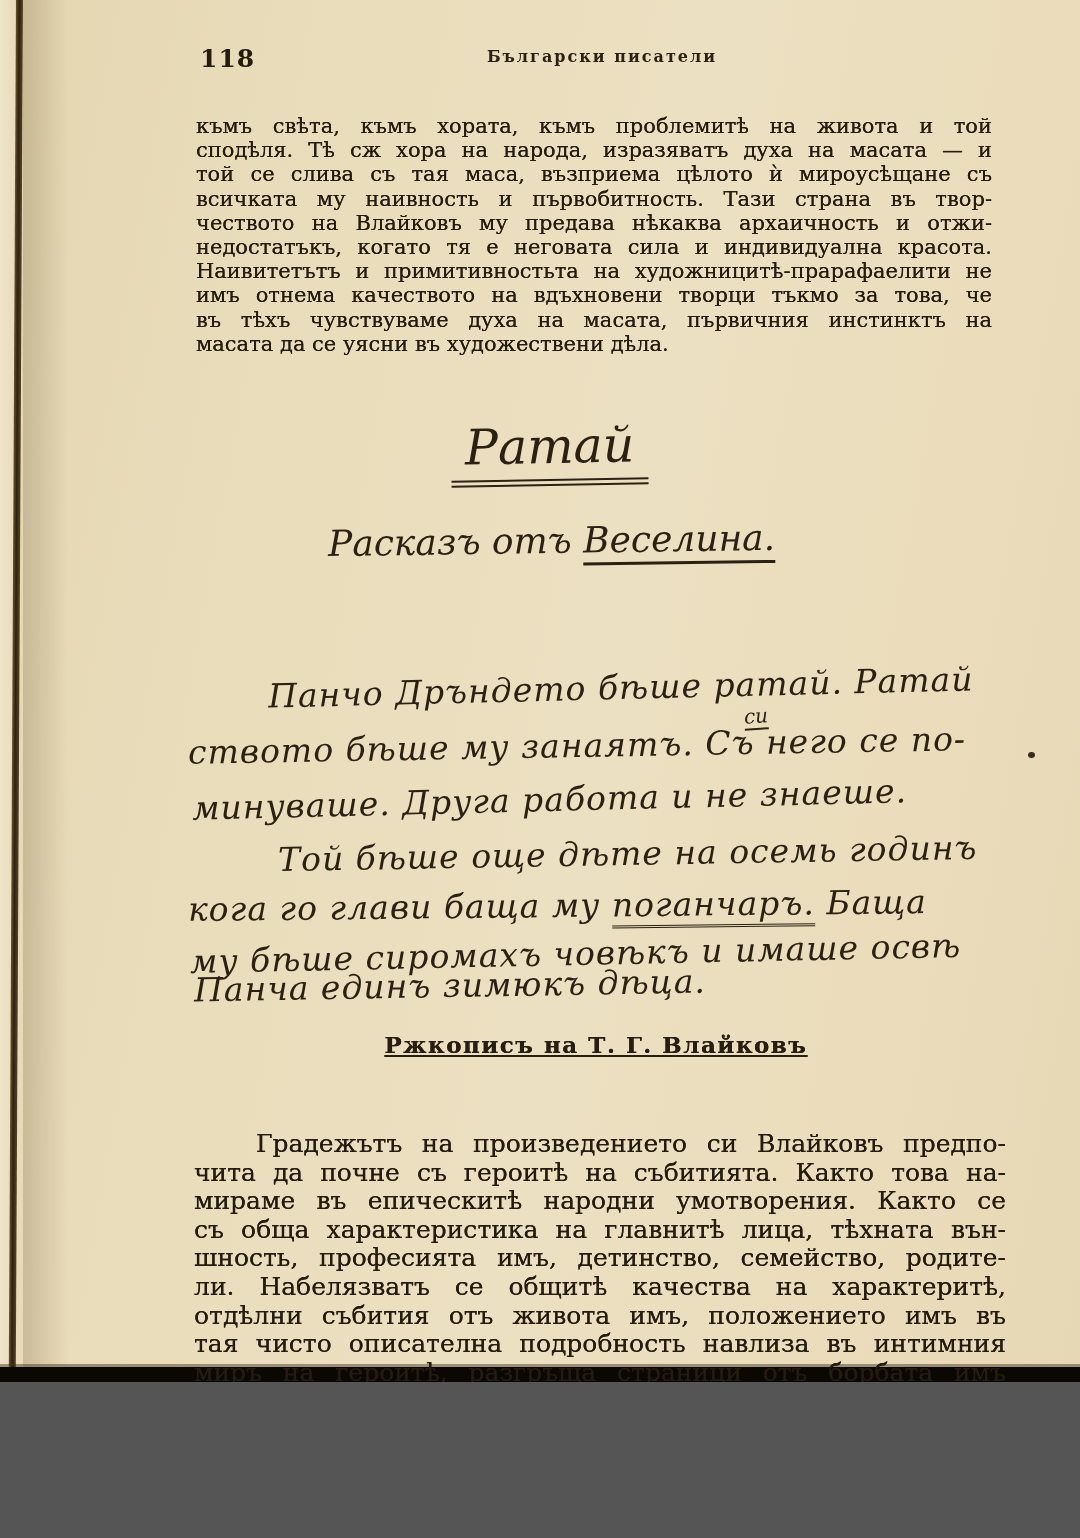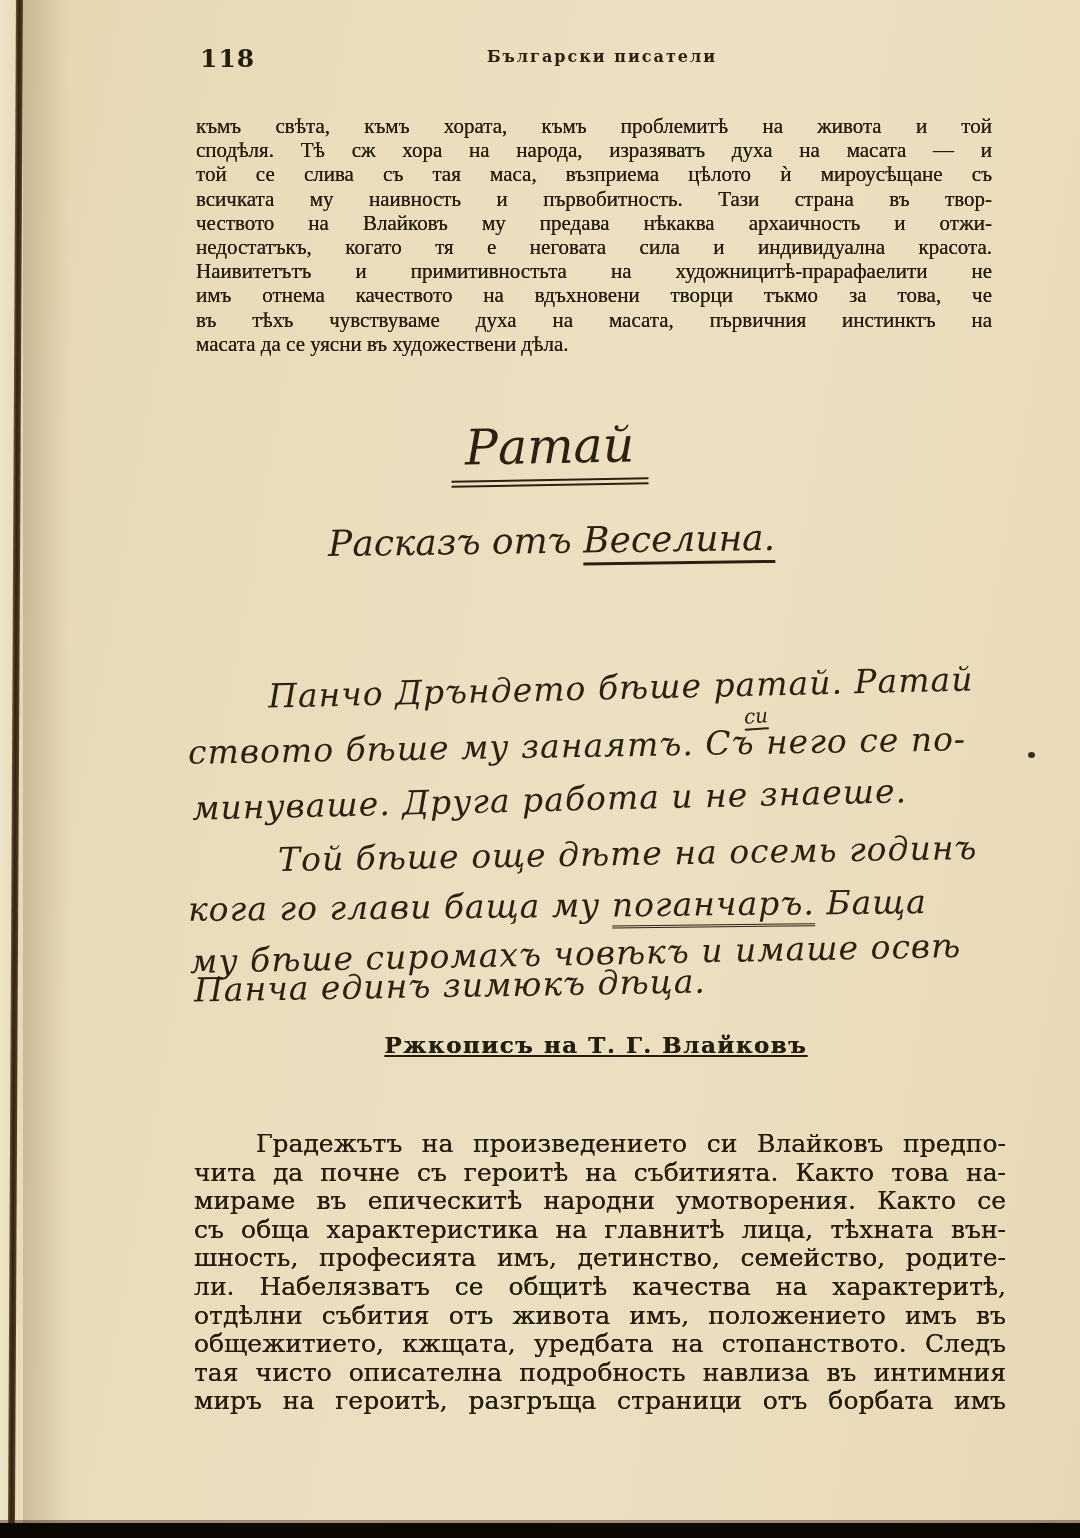--- a/index.html
+++ b/index.html
@@ -1,18 +1,18 @@
 <!DOCTYPE html>
 <html><head>
 <meta charset="utf-8">
 <style>
   html,body{margin:0;padding:0;background:#555;}
   .scan{
     position:relative;
-    width:1080px;height:1538px;
+    width:1080px;height:1382px;
     margin:0 auto;
     overflow:hidden;
     background:linear-gradient(100deg,#e4d6b0 0%,#e9dcba 22%,#ece0c2 55%,#eadcba 85%,#e6d8b4 100%);
     font-family:"DejaVu Serif",serif;
     color:#241c0f;
   }
   
   .edge-strip{position:absolute;left:0;top:0;width:16px;height:1538px;
     background:linear-gradient(90deg,#efe3c8,#e9dcbc);}
   .gutter-line{position:absolute;left:16px;top:-6px;width:7px;height:1552px;
@@ -24,21 +24,21 @@
   .bottom-band2{position:absolute;left:0;bottom:15px;width:1080px;height:3px;background:rgba(60,45,25,0.45);}
 
   
   .pagenum{position:absolute;left:200px;top:44px;font-size:25px;font-weight:bold;letter-spacing:1px;}
   .runtitle{position:absolute;left:402px;top:47px;width:400px;text-align:center;
     font-size:16px;letter-spacing:2px;font-weight:bold;color:#2a2112;}
 
   .para{position:absolute;text-shadow:0 0 0.5px #241c0f;}
   .para .ln{display:block;text-align:justify;text-align-last:justify;white-space:nowrap;}
   .para .ln.endline{text-align-last:left;}
-  .p1{left:196px;top:114px;width:796px;font-size:21px;line-height:24.2px;font-family:Liberation Serif, serif;}
+  .p1{left:196px;top:114px;width:796px;font-size:21px;line-height:24.2px;}
   .p2{left:194px;top:1090px;width:812px;font-size:25px;line-height:28.6px;}
   .p2 .ln.first{text-indent:0;margin-top:40px;}
   .p2 .ln.first::before{content:"";display:inline-block;width:62px;}
 
   
   .caption{position:absolute;left:196px;top:1031px;width:800px;text-align:center;
     font-size:23px;font-weight:bold;letter-spacing:1.5px;color:#261e10;text-shadow:0 0 0.5px #261e10;text-decoration:underline;}
 
   
   .hw{font-family:"DejaVu Serif",serif;font-style:italic;color:#2b2113;}
@@ -112,18 +112,17 @@
   <div class="caption">Ржкописъ на Т. Г. Влайковъ</div>
 
   <div class="para p2">
     <span class="ln first">Градежътъ на произведението си Влайковъ предпо-</span>
     <span class="ln">чита да почне съ героитѣ на събитията. Както това на-</span>
     <span class="ln">мираме  въ епическитѣ народни умотворения.  Както се</span>
     <span class="ln">съ обща характеристика на главнитѣ лица, тѣхната вън-</span>
     <span class="ln">шность,  професията имъ,  детинство,  семейство,  родите-</span>
     <span class="ln">ли.  Набелязватъ се общитѣ  качества на  характеритѣ,</span>
     <span class="ln">отдѣлни събития отъ живота имъ, положението  имъ  въ</span>
-    <span class="ln">общежитието, кжщата, уредбата на стопанството.  Следъ</span>
     <span class="ln">тая чисто описателна подробность навлиза въ интимния</span>
     <span class="ln">миръ на героитѣ,  разгръща страници отъ  борбата имъ</span>
   </div>
 
 </div>
 
 </body></html>

